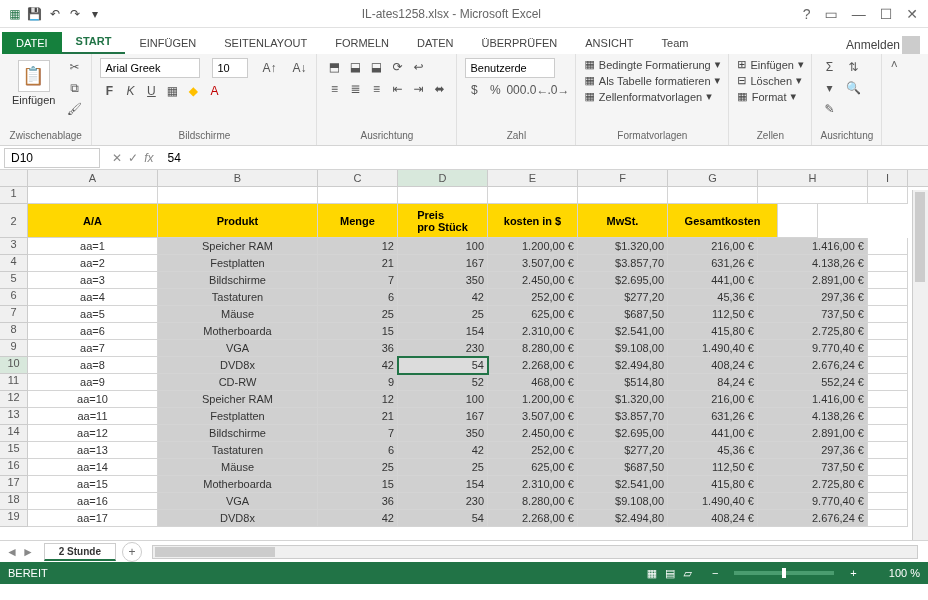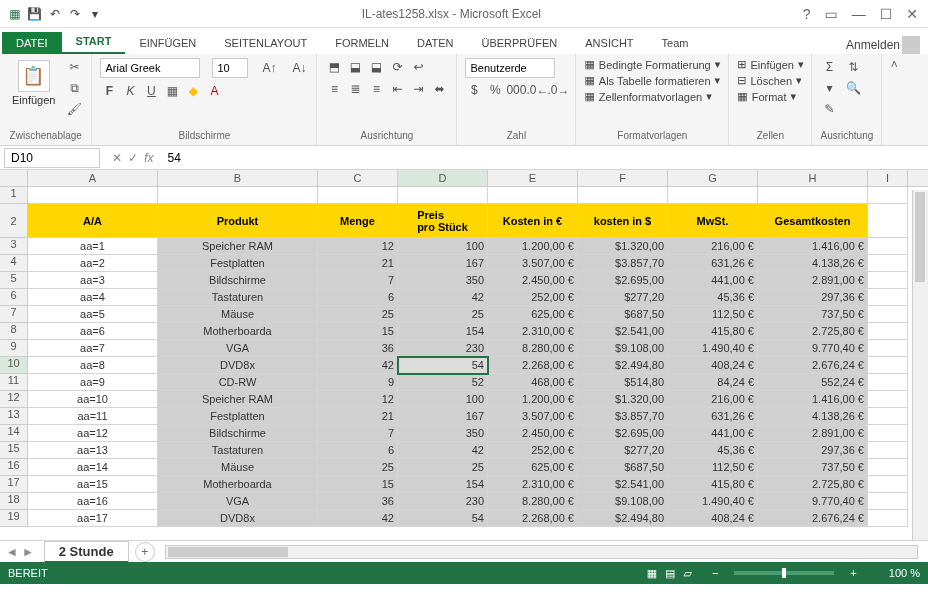--- a/index.html
+++ b/index.html
@@ -52,21 +52,21 @@
 .cA { width: 130px; } .cB { width: 160px; } .cC { width: 80px; } .cD { width: 90px; }
 .cE { width: 90px; } .cF { width: 90px; } .cG { width: 90px; } .cH { width: 110px; } .cI { width: 40px; }
 .hdr2 { background: #ffd700; color: #000; font-weight: 600; justify-content: center; }
 .data { background: #d0d0d0; }
 .plain { background: #fff; }
 .center { justify-content: center; } .right { justify-content: flex-end; }
 .active-cell { outline: 2px solid #217346; outline-offset: -1px; z-index: 2; background: #dcdcdc !important; }
 
 .sheet-tabs { height: 22px; display: flex; align-items: center; background: #fff; border-top: 1px solid #d4d4d4; }
 .nav-arrows { padding: 0 6px; display: flex; gap: 4px; color: #888; }
-.sheet-tab { padding: 2px 14px; font-size: 13px; border: 1px solid #ccc; border-bottom: none; background: #fff; margin-left: 4px; }
+.sheet-tab { padding: 2px 14px; font-size: 10px; border: 1px solid #ccc; border-bottom: none; background: #fff; margin-left: 4px; }
 .sheet-tab.active { border-bottom: 2px solid #217346; font-weight: 600; }
 .add-sheet { width: 20px; height: 20px; border: 1px solid #ccc; border-radius: 50%; display: flex; align-items: center; justify-content: center; margin-left: 6px; color: #666; font-size: 12px; }
 .h-scroll { flex: 1; margin: 0 10px; height: 14px; background: #f0f0f0; border: 1px solid #ccc; position: relative; }
 .h-thumb { position: absolute; left: 2px; top: 1px; height: 10px; width: 120px; background: #ccc; }
 
 .status { height: 22px; background: #217346; color: #fff; display: flex; align-items: center; font-size: 11px; padding: 0 8px; }
 .status .views { margin-left: auto; display: flex; gap: 8px; align-items: center; }
 .zoom-slider { width: 100px; height: 4px; background: #4a9c6f; position: relative; margin: 0 8px; }
 .zoom-thumb { position: absolute; left: 48px; top: -3px; width: 4px; height: 10px; background: #fff; }
 .vscroll { position: absolute; right: 0; top: 20px; bottom: 0; width: 16px; background: #f0f0f0; border-left: 1px solid #ccc; }
@@ -257,21 +257,20 @@
         <div class="cell cG plain "></div>
         <div class="cell cH plain "></div>
         <div class="cell cI plain "></div>
       </div>
       <div class="row" style="height:34px">
         <div class="row-h" style="line-height:34px">2</div>
         <div class="cell cA hdr2 ">A/A</div>
         <div class="cell cB hdr2 ">Produkt</div>
         <div class="cell cC hdr2 ">Menge</div>
         <div class="cell cD hdr2" style="flex-direction:column;justify-content:center">Preis<br>pro Stück</div>
-        <div class="cell cE hdr2 ">Kosten in €</div>
         <div class="cell cF hdr2 ">kosten in $</div>
         <div class="cell cG hdr2 ">MwSt.</div>
         <div class="cell cH hdr2 ">Gesamtkosten</div>
         <div class="cell cI plain "></div>
       </div>
       <div class="row">
         <div class="row-h ">3</div>
         <div class="cell cA plain center ">aa=1</div>
         <div class="cell cB data center ">Speicher RAM</div>
         <div class="cell cC data right ">12</div>

